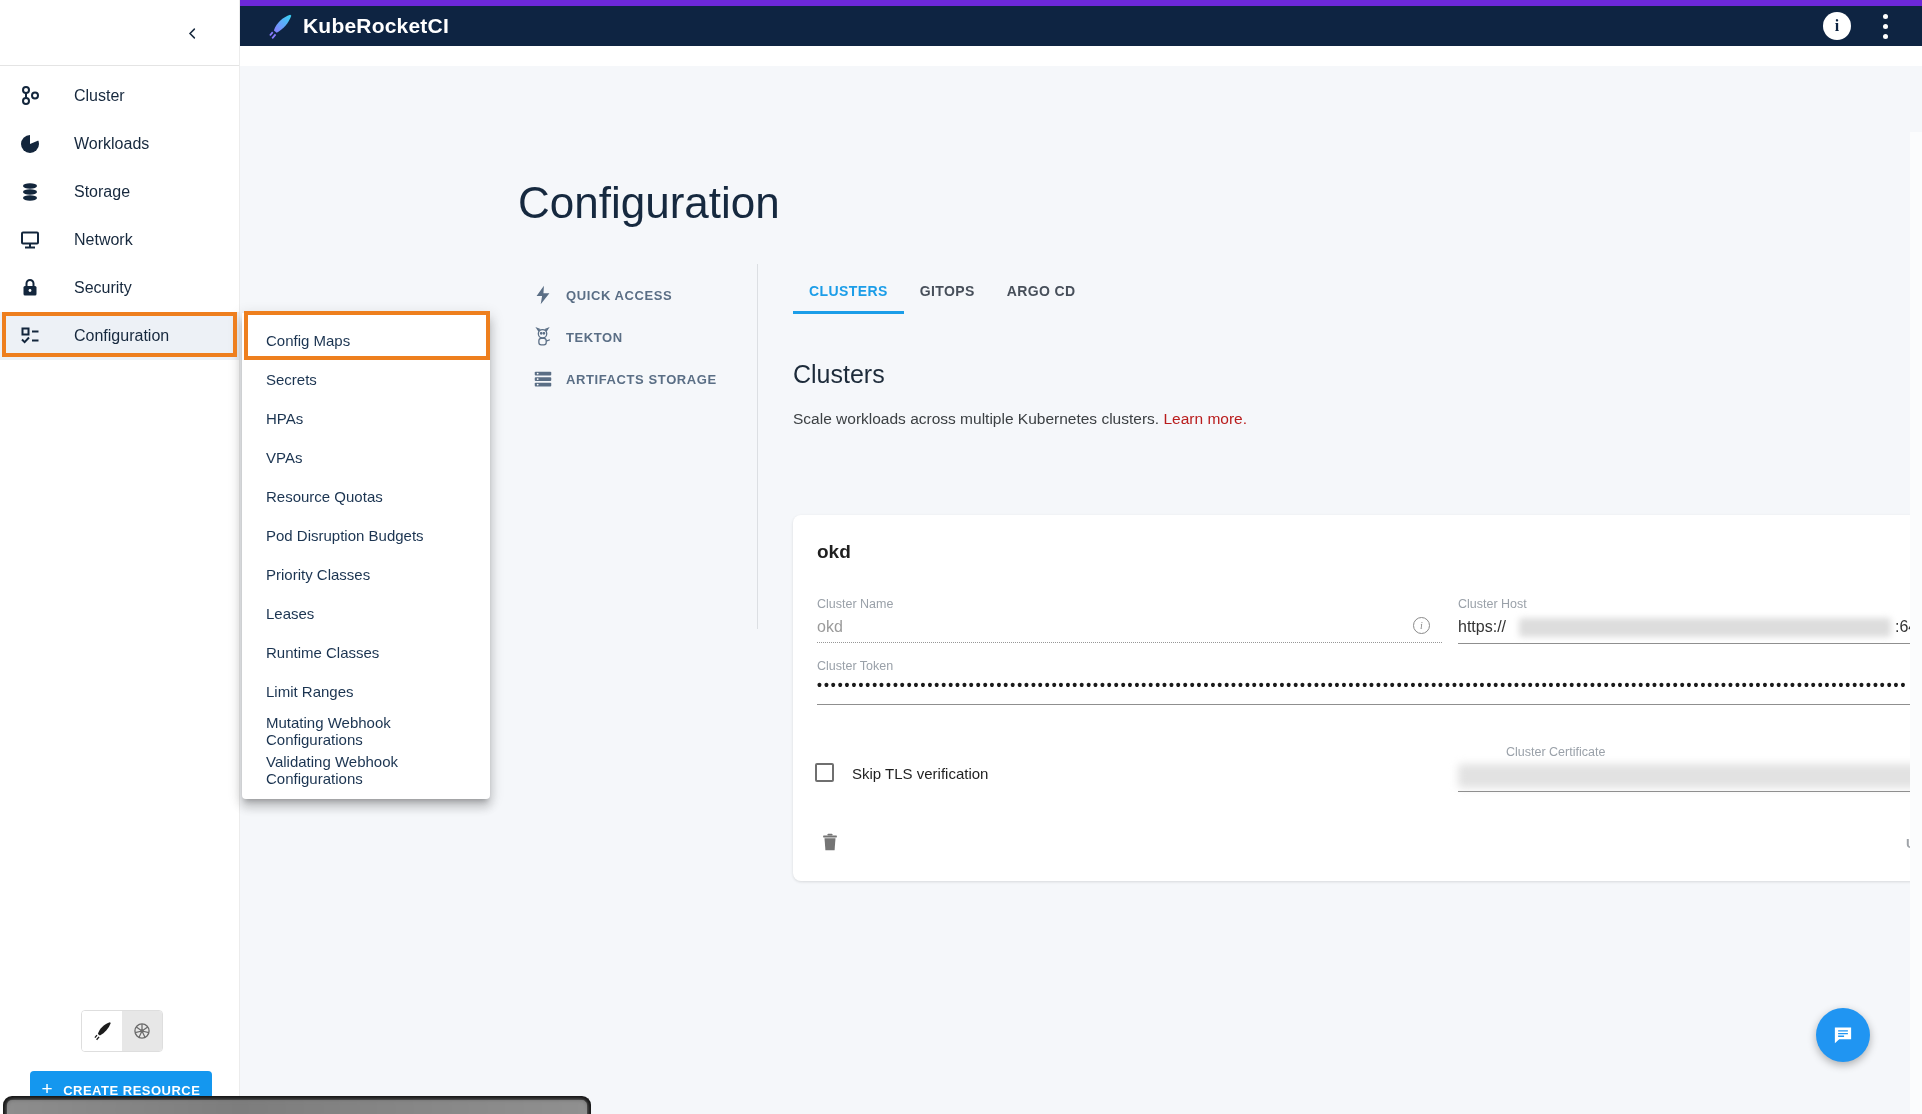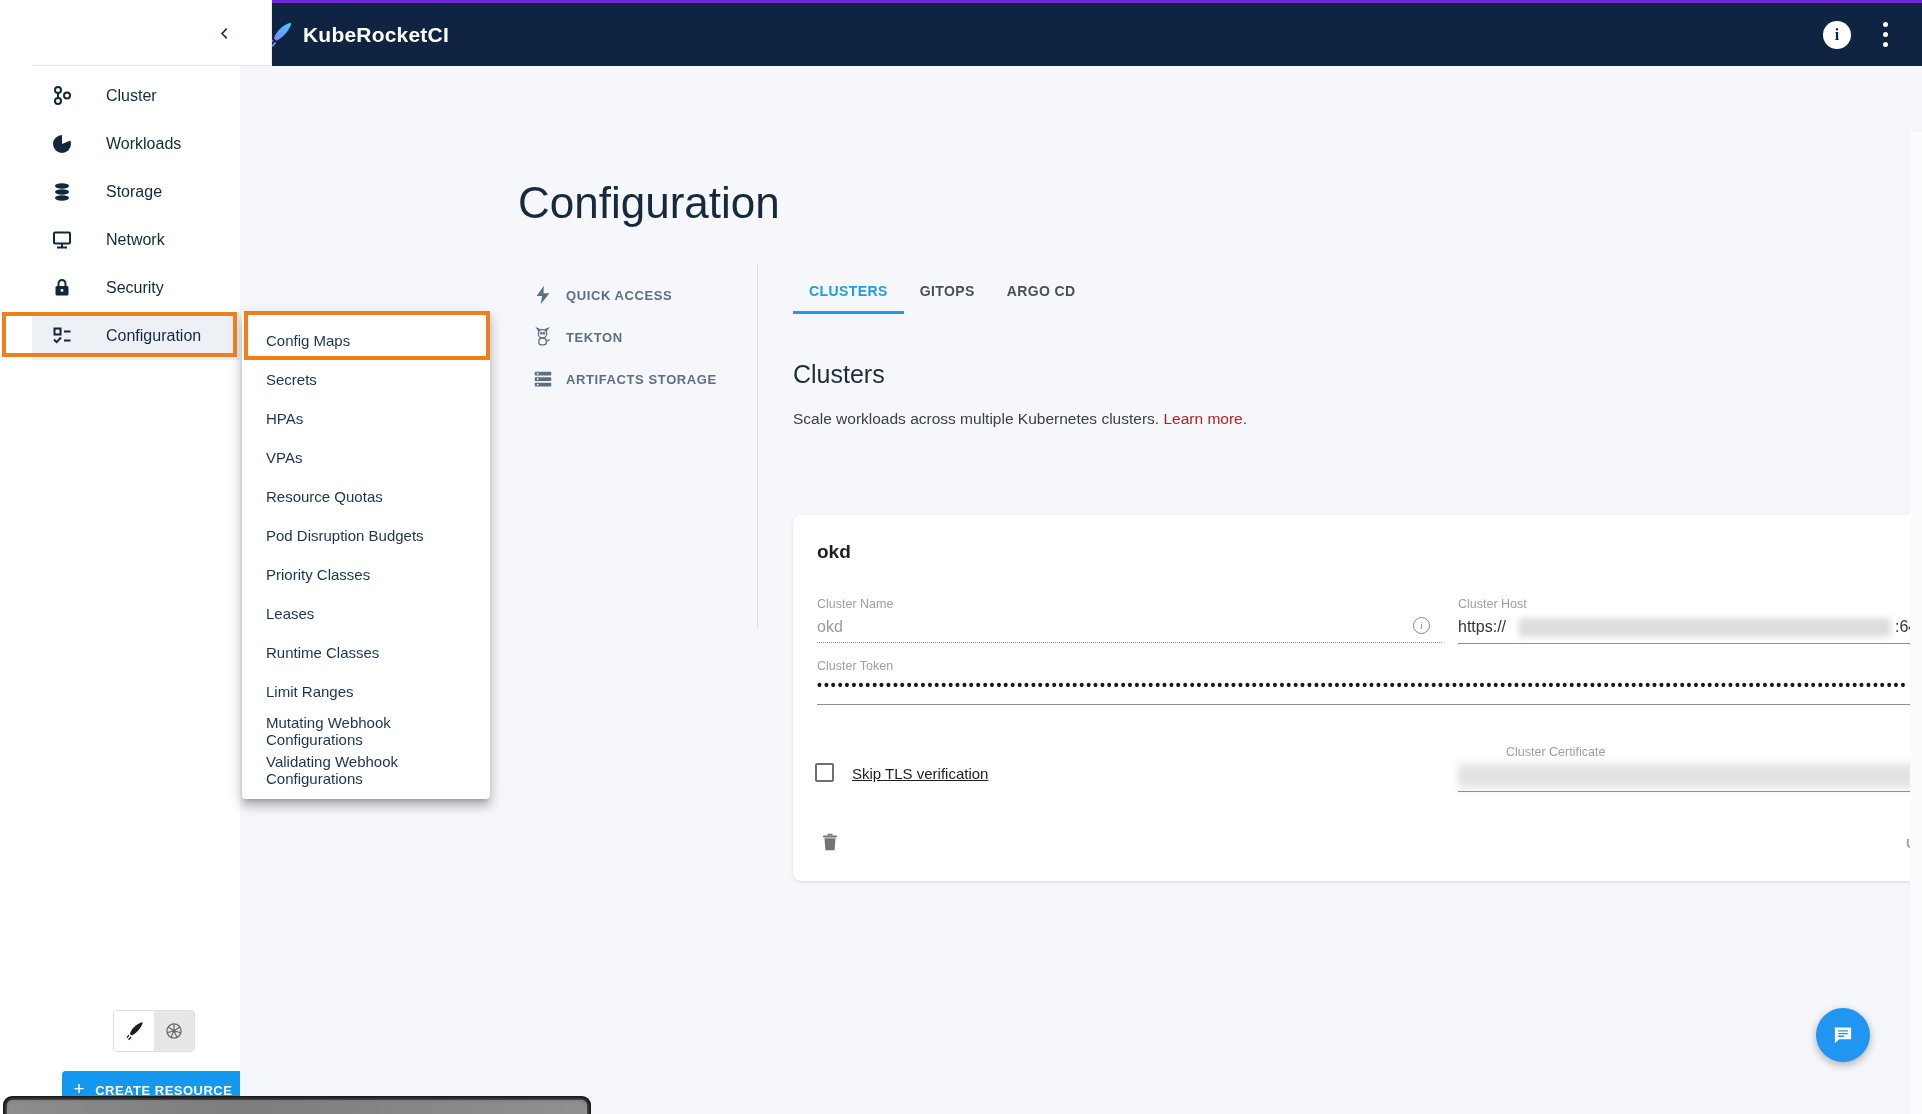--- a/index.html
+++ b/index.html
@@ -1,30 +1,30 @@
 <!DOCTYPE html>
 <html><head>
 <meta charset="utf-8">
 <style>
   * { margin:0; padding:0; box-sizing:border-box; }
   html,body { background:#fff; }
   body { font-family:"Liberation Sans", sans-serif; }
   .screen { position:relative; width:1922px; height:1114px; background:#fff; overflow:hidden; outline:1px solid #c9ccd1; }
 
   
-  .header { position:absolute; left:240px; top:0; right:0; height:66px; background:#0e2442; border-top:3px solid #6d28d9; display:flex; align-items:center; }
+  .header { position:absolute; left:240px; top:0; right:0; height:46px; background:#0e2442; border-top:6px solid #6d28d9; display:flex; align-items:center; }
   .brand { display:flex; align-items:center; gap:10px; margin-left:26px; }
   .brand-text { color:#fff; font-size:21px; font-weight:bold; letter-spacing:.2px; }
   .header-actions { position:absolute; right:30px; top:0; height:100%; display:flex; align-items:center; gap:28px; }
   .info-circle { width:28px; height:28px; border-radius:50%; background:#fff; color:#0e2442; display:flex; align-items:center; justify-content:center; font-weight:bold; font-size:16px; font-family:"Liberation Serif", serif; cursor:pointer; }
   .kebab { display:flex; flex-direction:column; gap:5px; cursor:pointer; padding:4px; }
   .kebab i { width:5px; height:5px; border-radius:50%; background:#fff; }
 
   
-  .sidebar { position:absolute; left:0; top:0; width:240px; height:1114px; background:#fff; border-right:1px solid #ececec;margin-left:32px; }
+  .sidebar { position:absolute; left:0; top:0; width:240px; height:1114px; background:#fff; border-right:1px solid #ececec; }
   .sidebar-top { height:66px; border-bottom:1px solid #e4e4e4; position:relative; background:#fff; }
   .collapse-btn { position:absolute; right:34px; top:20px; width:26px; height:26px; display:flex; align-items:center; justify-content:center; cursor:pointer; color:#17293e; }
   .nav { position:absolute; top:72px; left:0; right:0; }
   .nav-item { height:48px; display:flex; align-items:center; padding-left:18px; cursor:pointer; }
   .nav-item.selected { background:#edf1f6; }
   .nav-ic { width:24px; height:24px; color:#13263c; flex:0 0 24px; }
   .nav-label { margin-left:32px; font-size:16px; color:#16283d; }
 
   .toggle-group { position:absolute; left:81px; top:1010px; display:flex; border:1px solid #dedede; border-radius:4px; overflow:hidden; background:#fff; }
   .toggle-cell { width:40px; height:40px; display:flex; align-items:center; justify-content:center; cursor:pointer; background:#fff; }
@@ -264,21 +264,21 @@
       <div class="f-value" style="left:665px; top:103px; color:#333;">https://</div>
       <div class="redacted" style="left:726px; top:103px; width:372px; height:19px;"></div>
       <div class="f-value" style="left:1102px; top:103px; color:#333;">:6443</div>
       <div class="u-solid" style="left:665px; top:103px; width:625px; height:26px;"></div>
 
       <div class="f-label" style="left:24px; top:144px;">Cluster Token</div>
       <div class="f-value" style="left:24px; top:162px; width:1218px; overflow:hidden; white-space:nowrap; font-size:14px; font-weight:bold; letter-spacing:2px; color:#1a1a1a;">••••••••••••••••••••••••••••••••••••••••••••••••••••••••••••••••••••••••••••••••••••••••••••••••••••••••••••••••••••••••••••••••••••••••••••••••••••••••••••••</div>
       <div class="u-solid" style="left:24px; top:160px; width:1258px; height:30px;"></div>
 
       <div class="checkbox" style="left:22px; top:248px;"></div>
-      <div class="f-value" style="left:59px; top:250px; color:#1f1f1f; font-size:15px;text-decoration:underline;">Skip TLS verification</div>
+      <div class="f-value" style="left:59px; top:250px; color:#1f1f1f; font-size:15px;">Skip TLS verification</div>
 
       <div class="f-label" style="left:665px; top:230px;margin-left:48px;">Cluster Certificate</div>
       <div class="redacted" style="left:665px; top:249px; width:588px; height:24px; background:#e2e2e2; filter:blur(4px);"></div>
       <div class="u-solid" style="left:665px; top:249px; width:625px; height:28px;"></div>
 
       <svg class="trash" viewBox="0 0 24 24">
         <path d="M6 8 H18 L17 21 H7 Z" fill="currentColor"></path>
         <rect x="4.5" y="5" width="15" height="2" rx="0.5" fill="currentColor"></rect>
         <rect x="9.5" y="3" width="5" height="2" rx="0.5" fill="currentColor"></rect>
       </svg>

